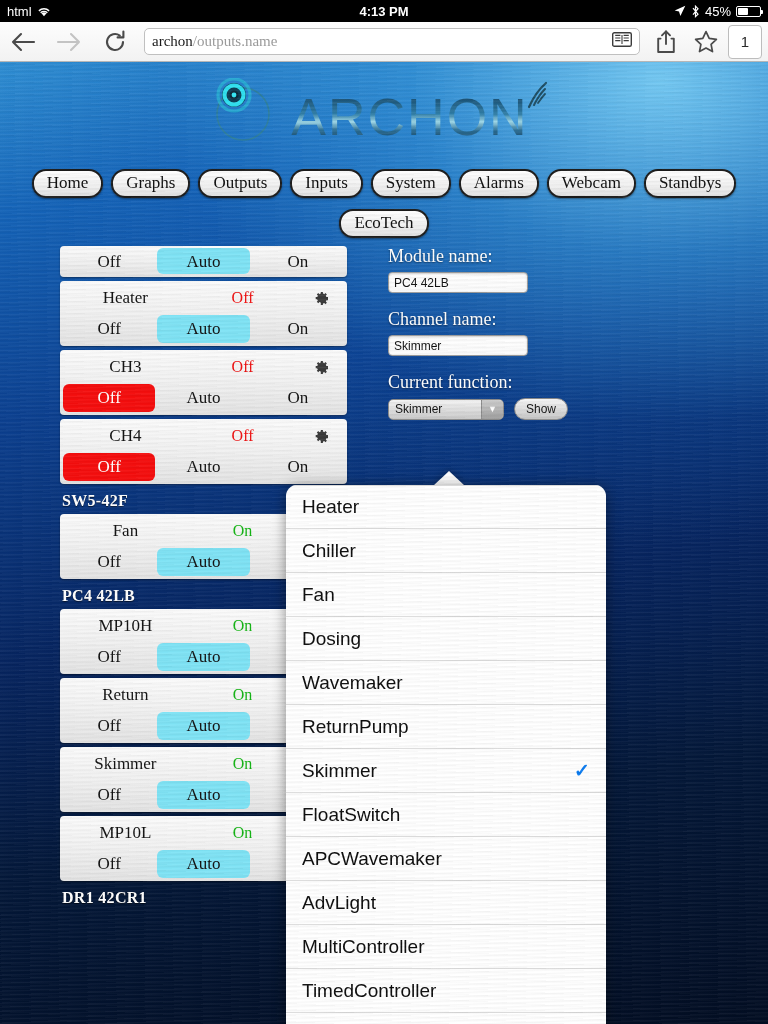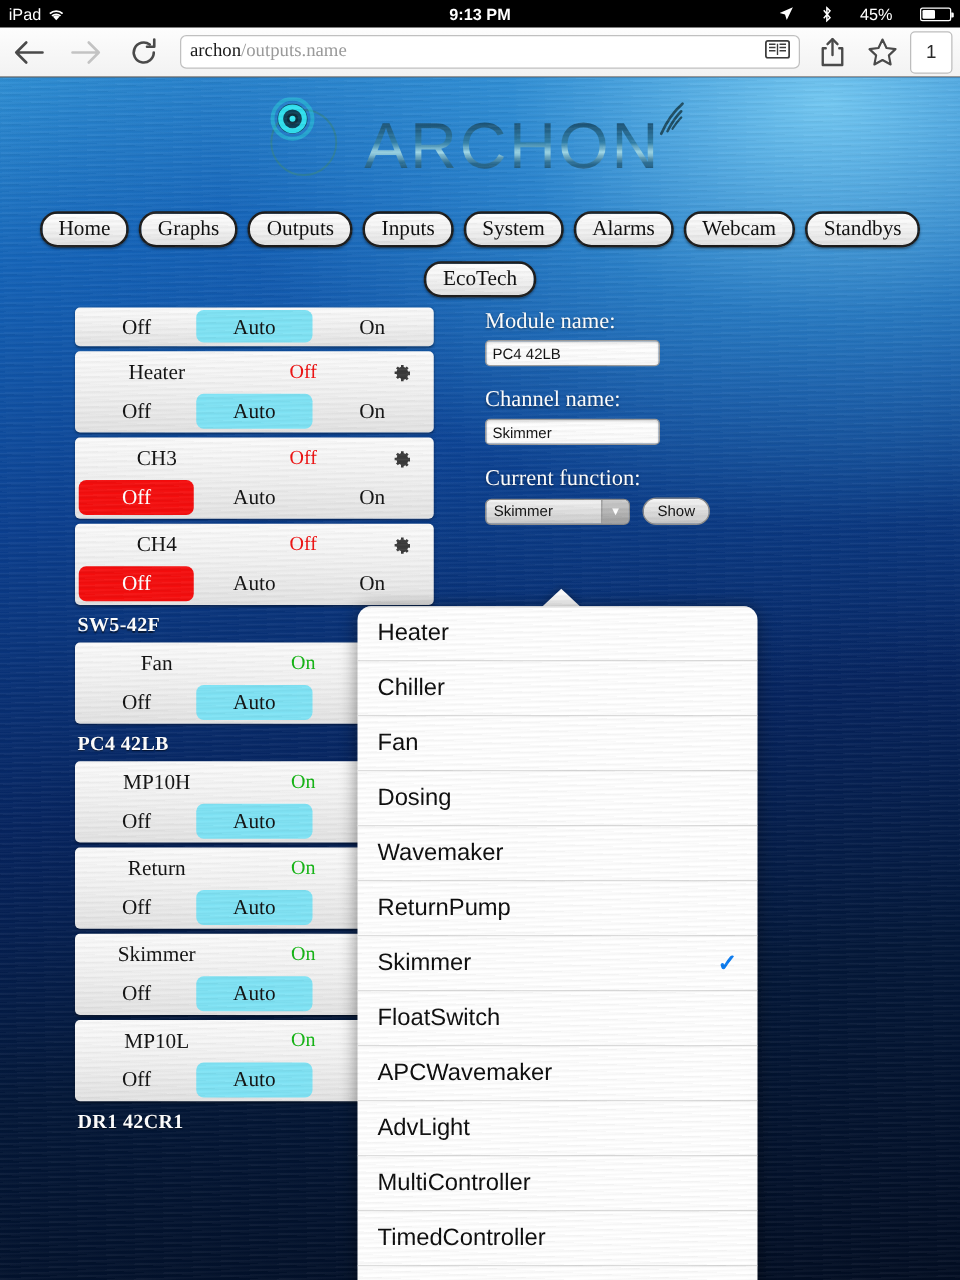--- a/index.html
+++ b/index.html
@@ -20,21 +20,21 @@
   .statusbar {
     position: absolute; top: 0; left: 0;
     width: 768px; height: 22px;
     background: #000; color: #fff;
     font-family: "Liberation Sans", sans-serif;
     font-size: 13px;
     display: flex; align-items: center;
   }
   .sb-left { display: flex; align-items: center; gap: 5px; padding-left: 7px; }
   .sb-center { position: absolute; left: 0; width: 768px; text-align: center; font-weight: bold; font-size: 13px; }
-  .sb-right { position: absolute; right: 7px; display: flex; align-items: center; gap: 22px; }
+  .sb-right { position: absolute; right: 7px; display: flex; align-items: center; gap: 5px; }
   .wifi-icon svg, .loc-icon svg, .bt-icon svg { display: block; }
   .battery {
     width: 25px; height: 11px; border: 1px solid #fff; border-radius: 2px;
     position: relative; display: inline-block;
   }
   .battery::after {
     content: ""; position: absolute; right: -3px; top: 3px;
     width: 2px; height: 4px; background: #fff; border-radius: 0 1px 1px 0;
   }
   .battery .fill { position: absolute; left: 1px; top: 1px; bottom: 1px; width: 45%; background: #fff; border-radius: 1px; }
@@ -241,30 +241,30 @@
   .pop-item .lbl { flex: 1; }
   .pop-item .chk { color: #0a7bf0; font-size: 19px; font-weight: bold; }
 </style>
 </head>
 <body>
 
 <div id="screen">
 
   <div class="statusbar">
     <div class="sb-left">
-      <span>iPad</span>
+      <span>html</span>
       <span class="wifi-icon">
         <svg width="14" height="11" viewBox="0 0 14 11">
           <path d="M7 10.2 L4.4 7.3 a3.9 3.9 0 0 1 5.2 0 Z" fill="#fff"></path>
           <path d="M1.9 4.9 a7.4 7.4 0 0 1 10.2 0" stroke="#fff" stroke-width="1.5" fill="none"></path>
           <path d="M3.6 6.7 a5.1 5.1 0 0 1 6.8 0" stroke="#fff" stroke-width="1.4" fill="none"></path>
         </svg>
       </span>
     </div>
-    <div class="sb-center">9:13 PM</div>
+    <div class="sb-center">4:13 PM</div>
     <div class="sb-right">
       <span class="loc-icon">
         <svg width="12" height="12" viewBox="0 0 12 12">
             <path d="M11.3 0.8 L0.7 5.4 L5 6.6 L6.4 11 Z" fill="#fff"></path>
           </svg>
       </span>
       <span class="bt-icon">
         <svg width="9" height="13" viewBox="0 0 9 13">
           <path d="M2 3.2 L7 9.2 L4.5 11.6 V1.2 L7 3.7 L2 9.6" stroke="#fff" stroke-width="1.2" fill="none"></path>
         </svg>

